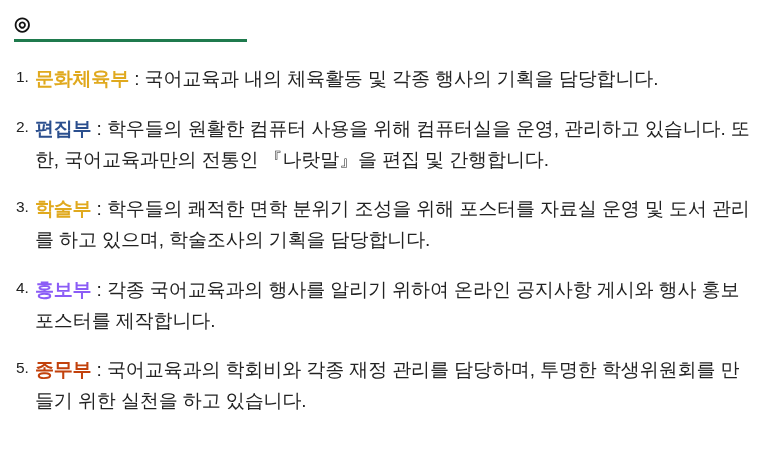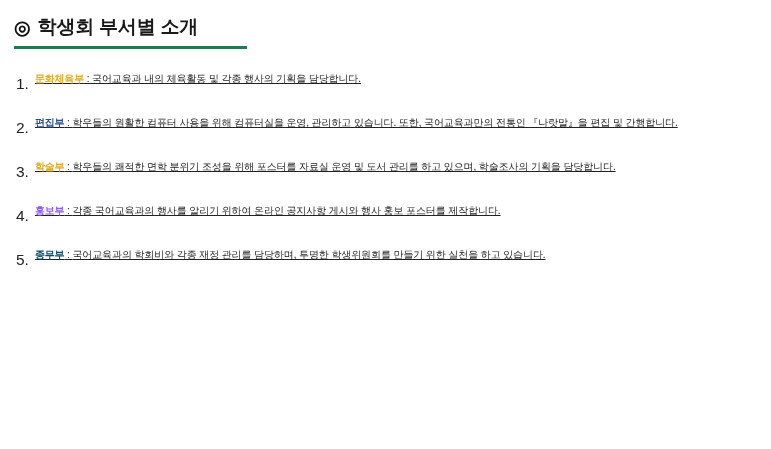--- a/index.html
+++ b/index.html
@@ -55,25 +55,24 @@
     padding-left: 6px;
   }
   .item-num {
     font-size: 15.5px;
     color: #222222;
     flex: 0 0 auto;
     padding-right: 6px;
     line-height: 1.62;
   }
   .item-body {
-    font-size: 10px;
+    font-size: 19px;
     line-height: 1.62;
     color: #222222;
     letter-spacing: -0.1px;
-    text-decoration: underline;
   }
   .dept {
     font-weight: 700;
     letter-spacing: -0.2px;
   }
   .dept.c0 { color: #e0a91e; }
   .dept.c1 { color: #2b4f8e; }
   .dept.c2 { color: #e0a91e; text-align: right; }
   .dept.c3 { color: #c23a5e; }
   .dept.c4 { color: #2f7d4e; }
@@ -84,21 +83,20 @@
     color: #222222;
   }
 </style>
 </head>
 <body>
 
 <div class="page">
 
   <div class="title-row">
     <span class="title-bullet">◎</span>
-    <span class="title-text">학생회 부서별 소개</span>
   </div>
   <div class="title-underline" style="background: rgb(31, 122, 77);"></div>
 
   <div class="items">
 
     <div class="item">
       <span class="item-num">1.</span>
       <div class="item-body">
         <span class="dept c0" style="color: rgb(224, 169, 30);">문화체육부</span><span class="sep"> : </span><span class="desc">국어교육과 내의 체육활동 및 각종 행사의 기획을 담당합니다.</span>
       </div>
@@ -121,18 +119,18 @@
     <div class="item">
       <span class="item-num">4.</span>
       <div class="item-body">
         <span class="dept c3" style="color: #8b5cf6;">홍보부</span><span class="sep"> : </span><span class="desc">각종 국어교육과의 행사를 알리기 위하여 온라인 공지사항 게시와 행사 홍보 포스터를 제작합니다.</span>
       </div>
     </div>
 
     <div class="item">
       <span class="item-num">5.</span>
       <div class="item-body">
-        <span class="dept c4" style="color: #0c4a6e;">종무부</span><span class="sep"> : </span><span class="desc">국어교육과의 학회비와 각종 재정 관리를 담당하며, 투명한 학생위원회를 만들기 위한 실천을 하고 있습니다.</span>
+        <span class="dept c4" style="color: #c2410c;">종무부</span><span class="sep"> : </span><span class="desc">국어교육과의 학회비와 각종 재정 관리를 담당하며, 투명한 학생위원회를 만들기 위한 실천을 하고 있습니다.</span>
       </div>
     </div>
 
   </div>
 </div>
 
 </body></html>

